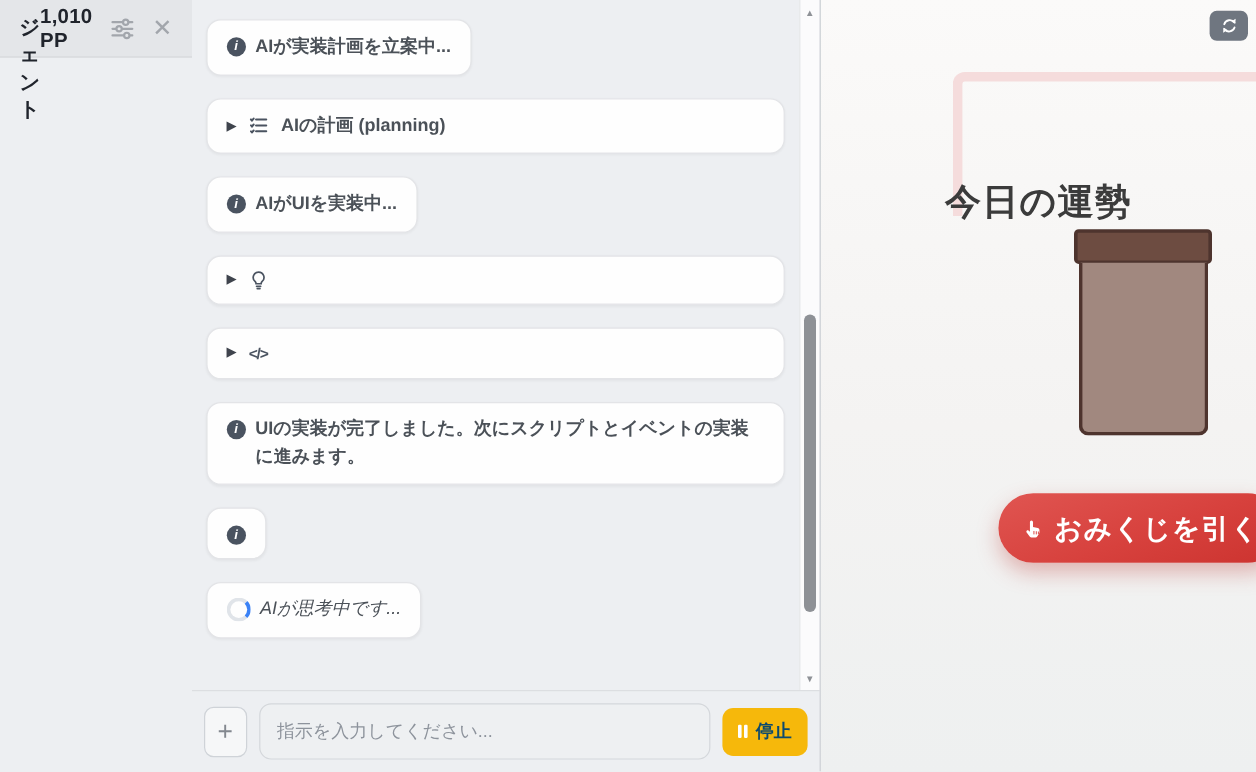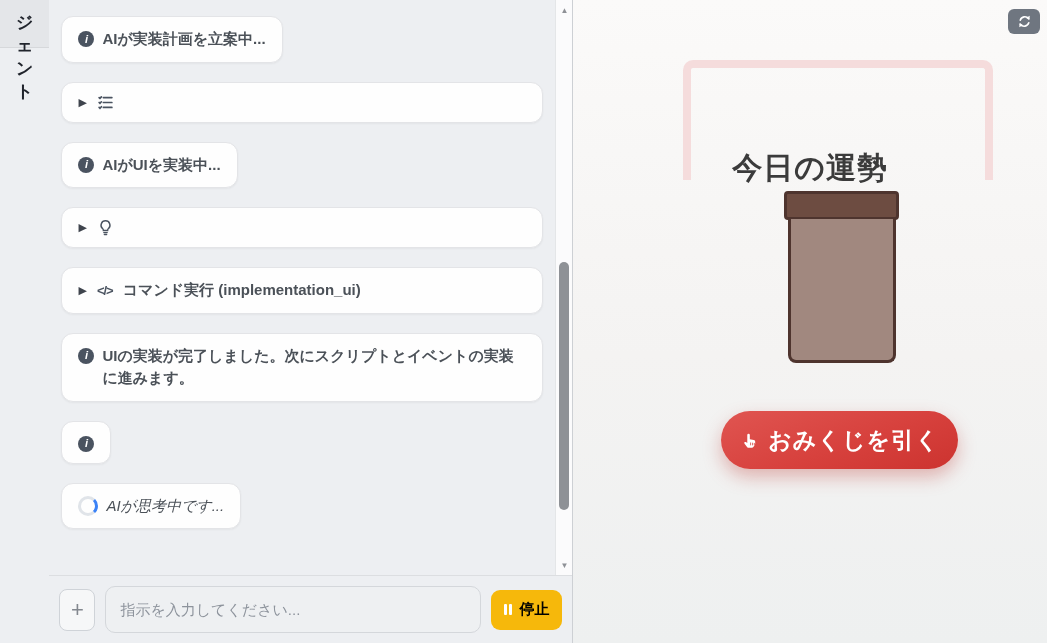--- a/index.html
+++ b/index.html
@@ -82,21 +82,21 @@
     display:flex; align-items:center; justify-content:center; line-height:1;
   }
   .prompt-input {
     flex:1; height:47px; border:1px solid #d4d7db; border-radius:10px;
     background:#eef0f2; padding:16px 14px; font-size:15px; color:#3c4148;
     font-family:inherit; outline:none;
   }
   .prompt-input::placeholder { color:#8d939c; }
   .stop-btn {
     width:71px; height:40px; border:none; border-radius:9px;
-    background:#f6b80b; color:#000000; font-size:15px; font-weight:700;
+    background:#f6b80b; color:#0c4a6e; font-size:15px; font-weight:700;
     cursor:pointer; display:flex; align-items:center; justify-content:center; gap:7px;
     font-family:inherit;
   }
   .pause-bars { display:inline-flex; gap:2px; }
   .pause-bars i { display:block; width:3px; height:11px; background:#fff; border-radius:1px; }
 
   
   .preview {
     flex:1; position:relative; border-left:1px solid #cdd0d4;
     background:linear-gradient(180deg,#fbfaf9 0%,#f4f3f2 55%,#eef0f0 100%);
@@ -133,20 +133,36 @@
     display:flex; align-items:center; justify-content:center; gap:9px; letter-spacing:1px;
   }
 </style>
 </head>
 <body>
 
 <div class="app">
 
   <div class="header">
     <div class="header-title">AIエージェント</div>
+    <div class="header-right">
+      <span class="points">1,010 PP</span>
+      <button class="icon-btn" title="settings">
+        <svg width="22" height="22" viewBox="0 0 24 24" fill="none" stroke="#a2a6ac" stroke-width="2" stroke-linecap="round">
+          <line x1="3" y1="6" x2="21" y2="6"></line>
+            <circle cx="15" cy="6" r="2.4" fill="#e4e6e9"></circle>
+          <line x1="3" y1="12" x2="21" y2="12"></line>
+            <circle cx="9" cy="12" r="2.4" fill="#e4e6e9"></circle>
+          <line x1="3" y1="18" x2="21" y2="18"></line>
+            <circle cx="16" cy="18" r="2.4" fill="#e4e6e9"></circle>
+        </svg>
+      </button>
+      <button class="icon-btn" title="close">
+        <span class="close-glyph">✕</span>
+      </button>
+    </div>
   </div>
 
   <div class="main">
 
     <div class="left-col">
       <div class="chat-row">
 
         <div class="chat">
 
           <div class="card">
@@ -157,40 +173,40 @@
           <div class="card expander">
             <span class="caret">▶</span>
             <svg class="card-svg" viewBox="0 0 24 24" fill="none" stroke="#4a5360" stroke-width="2.4" stroke-linecap="round">
               <line x1="9" y1="5" x2="21" y2="5"></line>
                 <line x1="9" y1="12" x2="21" y2="12"></line>
                 <line x1="9" y1="19" x2="21" y2="19"></line>
               <polyline points="3,5 4.2,6.2 6.2,4"></polyline>
                 <polyline points="3,12 4.2,13.2 6.2,11"></polyline>
                 <polyline points="3,19 4.2,20.2 6.2,18"></polyline>
             </svg>
+            <span>AIの計画 (planning)</span>
           </div>
 
           <div class="card">
             <span class="info-icon">i</span>
             <span>AIがUIを実装中...</span>
           </div>
 
           <div class="card expander">
             <span class="caret">▶</span>
             <svg class="card-svg" viewBox="0 0 24 24" fill="none" stroke="#4a5360" stroke-width="2" stroke-linecap="round">
               <path d="M12 2.5a6.3 6.3 0 0 0-4.2 11c.8.7 1.2 1.7 1.2 2.7h6c0-1 .4-2 1.2-2.7a6.3 6.3 0 0 0-4.2-11z"></path>
               <line x1="9.6" y1="19.2" x2="14.4" y2="19.2"></line>
                 <line x1="10.4" y1="21.8" x2="13.6" y2="21.8"></line>
             </svg>
           </div>
 
           <div class="card expander">
             <span class="caret">▶</span>
             <span class="code-glyph">&lt;/&gt;</span>
-            <span>コマンド実行 (implementation_ui)</span>
           </div>
 
           <div class="card">
             <span class="info-icon">i</span>
             <span>UIの実装が完了しました。次にスクリプトとイベントの実装に進みます。</span>
           </div>
 
           <div class="card">
             <span class="info-icon">i</span>
           </div>

